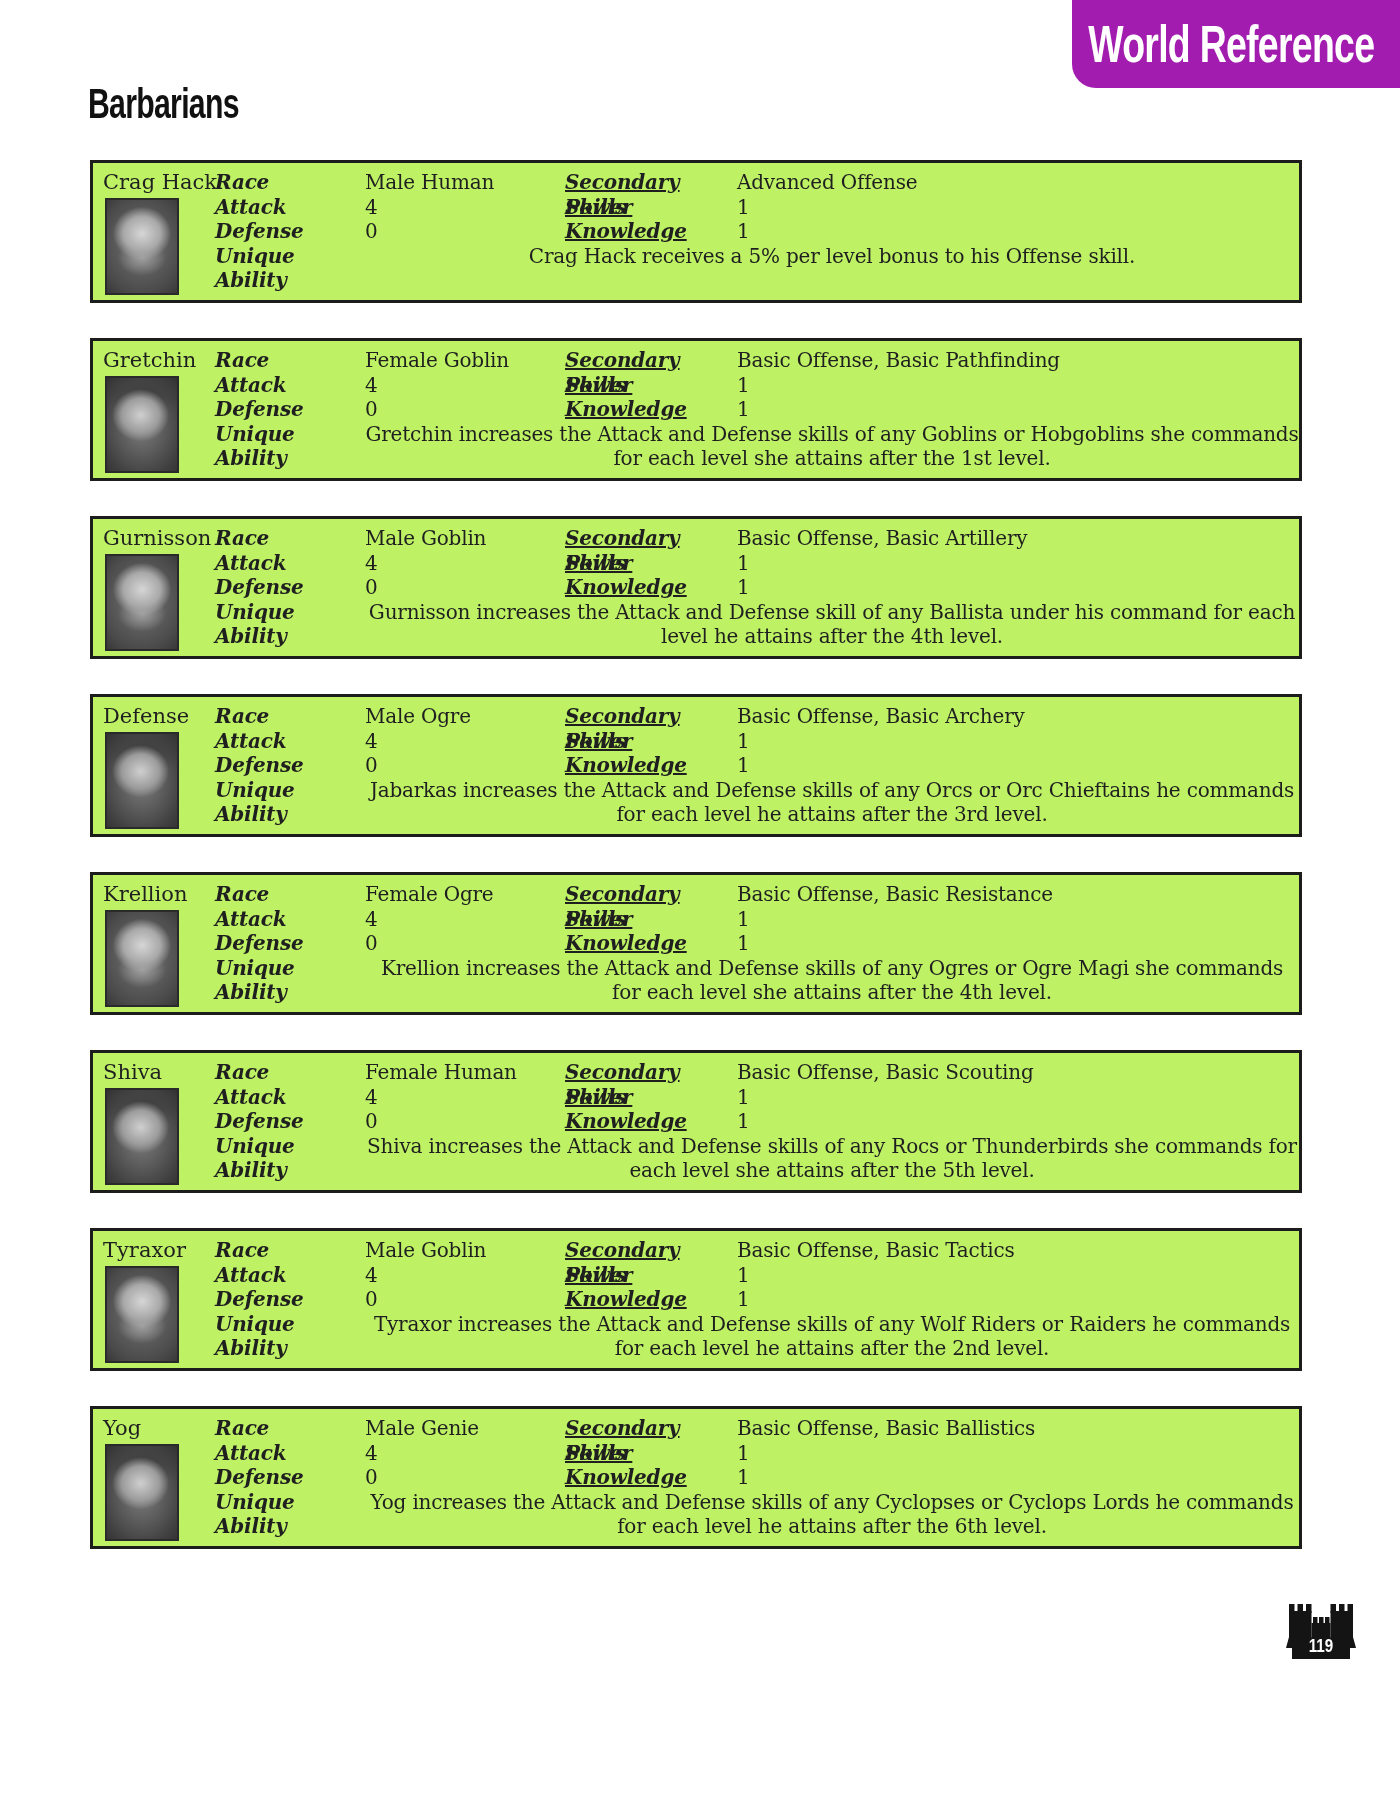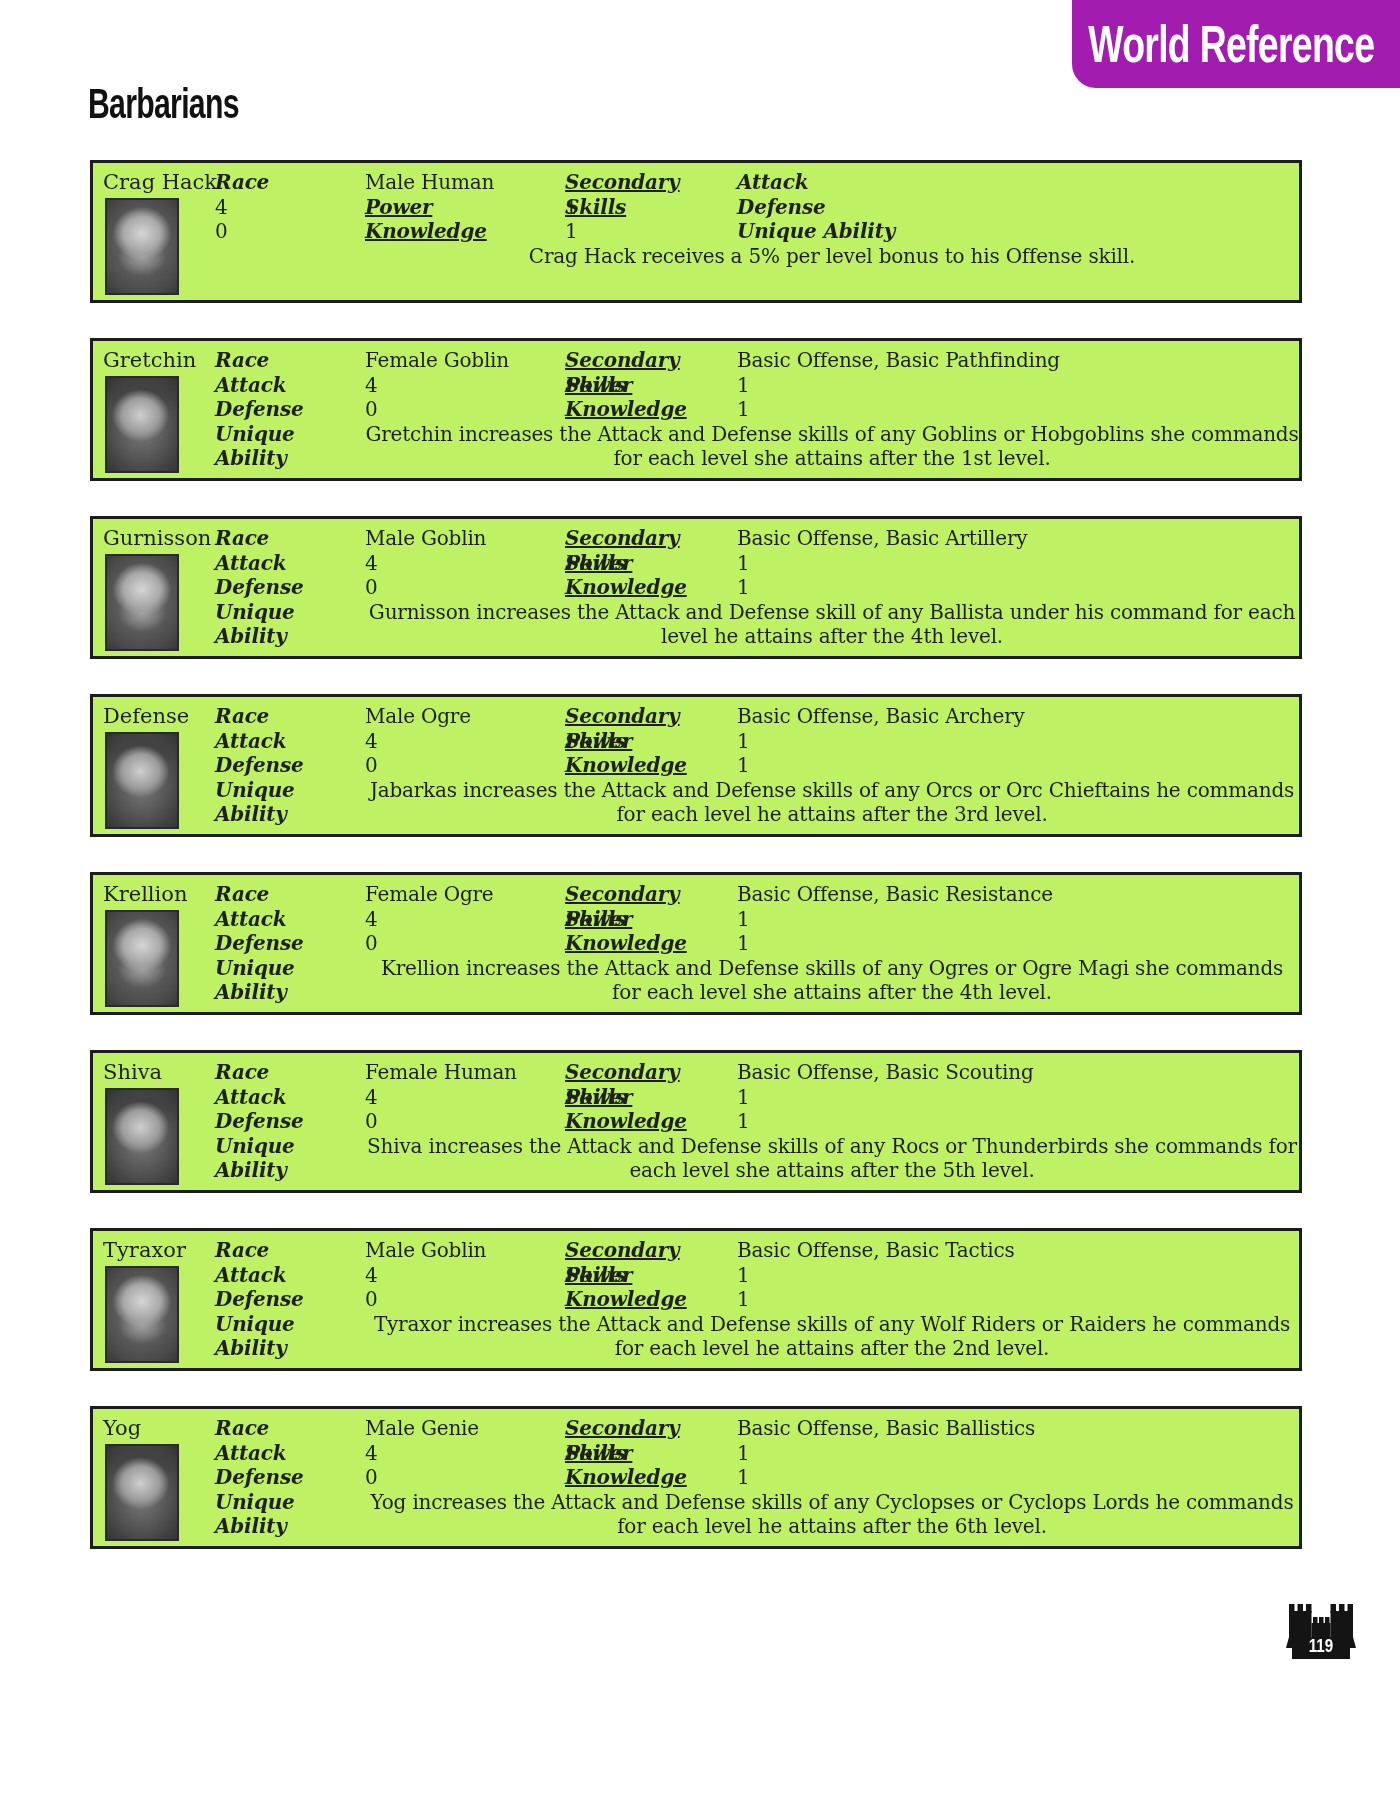--- a/index.html
+++ b/index.html
@@ -80,20 +80,21 @@
 <div class="section-title">Barbarians</div>
 
 <div class="cards">
   <div class="hero-card">
     <div class="hero-name">Crag Hack</div>
     <div class="portrait"></div>
     <div class="stats">
       <div class="lbl">Race</div>
       <div class="val">Male Human</div>
       <div class="lbl2">Secondary Skills</div>
+      <div class="val">Advanced Offense</div>
 
       <div class="lbl">Attack</div>
       <div class="val">4</div>
       <div class="lbl2">Power</div>
       <div class="val">1</div>
 
       <div class="lbl">Defense</div>
       <div class="val">0</div>
       <div class="lbl2">Knowledge</div>
       <div class="val">1</div>

